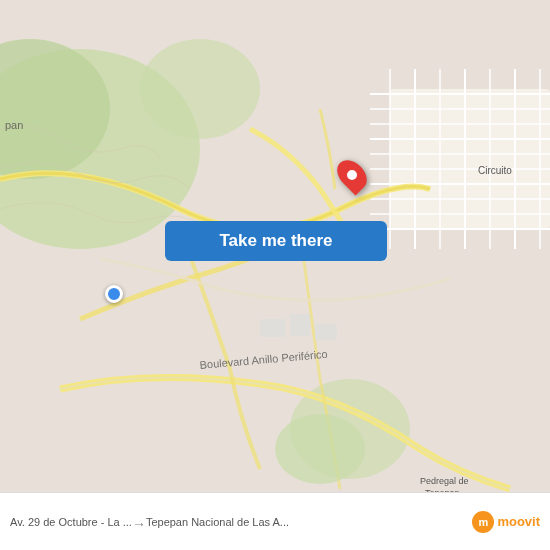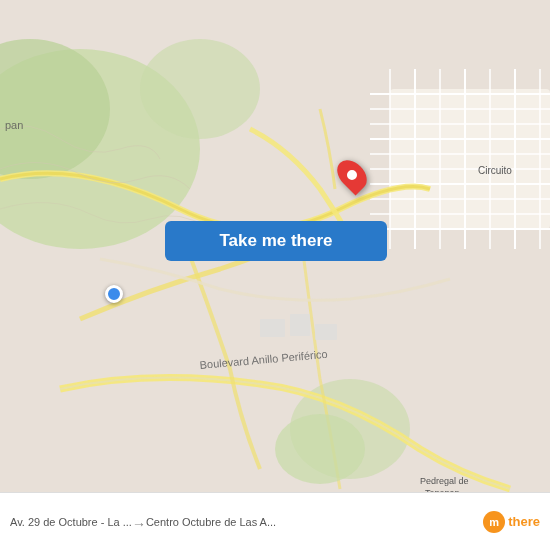--- a/index.html
+++ b/index.html
@@ -180,21 +180,21 @@
     <button id="take-me-there-btn">Take me there</button>
 
   </div>
 
   <div style="position:absolute; bottom:58px; left:0; right:0; height:0; background:white; z-index:5;"></div>
 </div>
 
 <div style="position:absolute; bottom:0; left:0; width:550px; height:58px; background:white; display:flex; align-items:center; padding:0 10px; border-top:1px solid #ddd; z-index:20; gap:0;">
   <span style="font-size:11px; color:#555; max-width:130px; white-space:nowrap; overflow:hidden; text-overflow:ellipsis;">Av. 29 de Octubre - La ...</span>
   <span style="font-size:14px; color:#888; flex-shrink:0;">→</span>
-  <span style="font-size:11px; color:#555; flex:1; white-space:nowrap; overflow:hidden; text-overflow:ellipsis;">Centro Octubre de Las A...</span>
+  <span style="font-size:11px; color:#555; flex:1; white-space:nowrap; overflow:hidden; text-overflow:ellipsis;">Tepepan Nacional de Las A...</span>
   <div style="display:flex; align-items:center; gap:3px; flex-shrink:0;">
     <div style="width:22px; height:22px; background:#f7941d; border-radius:50%; display:flex; align-items:center; justify-content:center; color:white; font-size:11px; font-weight:bold;">m</div>
-    <span style="font-size:13px; font-weight:bold; color:#f7941d;">there</span>
+    <span style="font-size:13px; font-weight:bold; color:#f7941d;">moovit</span>
   </div>
 </div>
 
 <style>
 </style>
 
 </body></html>

